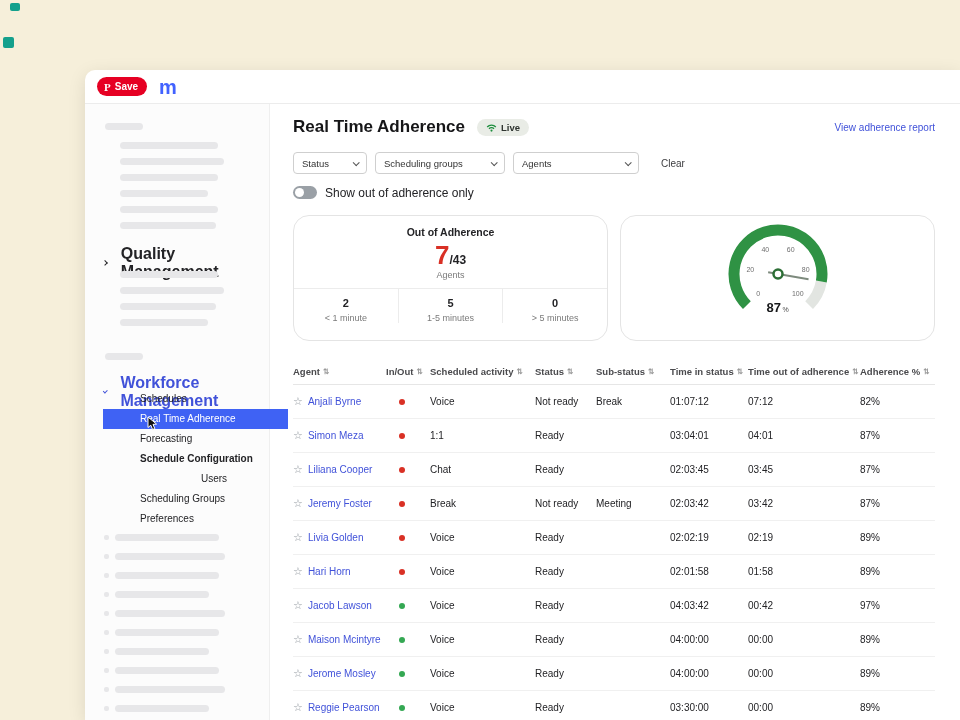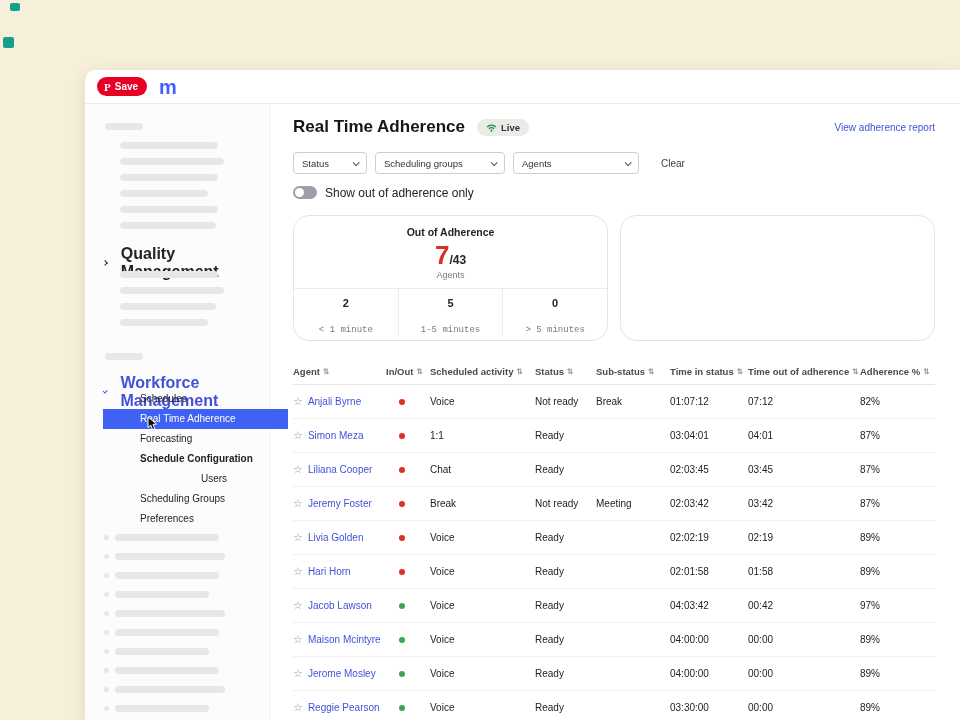--- a/index.html
+++ b/index.html
@@ -95,21 +95,21 @@
   .info-icon { color:#8a8a8a; font-size:10px; font-weight:400; }
   .big-number-row { display:flex; justify-content:center; align-items:baseline; margin-top:4px; }
   .big-number { font-size:26px; font-weight:700; color:var(--alert-red,#d93025); line-height:1; }
   .big-total { font-size:12px; font-weight:700; color:#232326; }
   .card-sub { text-align:center; font-size:9px; color:#7a7a7a; margin-top:2px; }
   .card-divider { border-top:1px solid #ececec; margin-top:8px; }
   .buckets { display:flex; }
   .bucket { flex:1 1 0; text-align:center; padding:8px 0 0; }
   .bucket + .bucket { border-left:1px solid #ececec; }
   .bucket-value { font-size:11px; font-weight:700; color:#232326; }
-  .bucket-label { font-size:9px; color:#7a7a7a; margin-top:16px;font-family:Liberation Mono, monospace; }
+  .bucket-label { font-size:9px; color:#7a7a7a; margin-top:4px; }
   .gauge-wrap { display:flex; justify-content:center; margin-top:0px; }
   .gauge-tick { font-size:7px; fill:#6f6f6f; font-family:"Liberation Sans",sans-serif; }
   .gauge-val { font-size:13px; font-weight:700; fill:#17181a; font-family:"Liberation Sans",sans-serif; }
   .gauge-unit { font-size:7px; fill:#4c4c4c; font-family:"Liberation Sans",sans-serif; }
 
   
   .table { margin-top:18px; }
   .thead, .trow { display:grid;
     grid-template-columns:93px 44px 105px 61px 74px 78px 112px 75px; }
   .thead { border-bottom:1px solid #e6e6e6; padding:7px 0 7px; }
@@ -255,20 +255,38 @@
               <div class="bucket-label">1-5 minutes</div>
             </div>
             <div class="bucket">
               <div class="bucket-value">0</div>
               <div class="bucket-label">&gt; 5 minutes</div>
             </div>
           </div>
         </div>
 
         <div class="card">
+          <div class="gauge-wrap">
+            <svg width="170" height="100" viewBox="0 0 170 100">
+              <path stroke="#e2e5e1" stroke-width="11" fill="none" stroke-linecap="butt" d="M 128.34481035081006 65.564880412294 A 44 44 0 0 1 116.11269837220813 89.11269837220806"></path>
+              <path stroke="var(--gauge-green,#2f9244)" stroke-width="11" fill="none" stroke-linecap="butt" d="M 53.88730162779191 89.11269837220809 A 44 44 0 1 1 128.34481035081006 65.564880412294"></path>
+              <g>
+                  <text x="65.20101012677668" y="80.29898987322333" text-anchor="middle" class="gauge-tick">0</text>
+                  <text x="57.344726463336144" y="56.11983497887354" text-anchor="middle" class="gauge-tick">20</text>
+                  <text x="72.28826600729269" y="35.551817322725704" text-anchor="middle" class="gauge-tick">40</text>
+                  <text x="97.71173399270731" y="35.5518173227257" text-anchor="middle" class="gauge-tick">60</text>
+                  <text x="112.65527353666386" y="56.11983497887353" text-anchor="middle" class="gauge-tick">80</text>
+                  <text x="104.79898987322335" y="80.2989898732233" text-anchor="middle" class="gauge-tick">100</text>
+                </g>
+              <line stroke="#7d8a7d" stroke-width="2" x1="75.14890673845225" y1="56.280708997205906" x2="115.538389110798" y2="63.32980210866169"></line>
+              <circle r="4.5" fill="#fff" stroke="#2c6e35" stroke-width="2.5" cx="85" cy="58"></circle>
+              <text class="gauge-val" x="88" y="96" text-anchor="end">87</text>
+              <text class="gauge-unit" x="89.5" y="96" text-anchor="start">%</text>
+            </svg>
+          </div>
         </div>
 
       </div>
 
       <div class="table">
         <div class="thead">
           <div class="th">
               <span>Agent</span>
               <span class="sort">⇅</span>
             </div>

